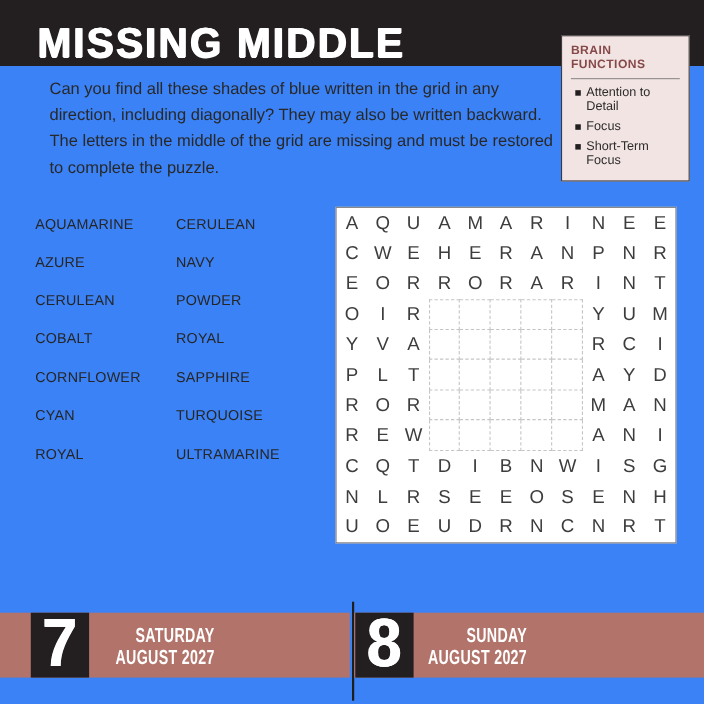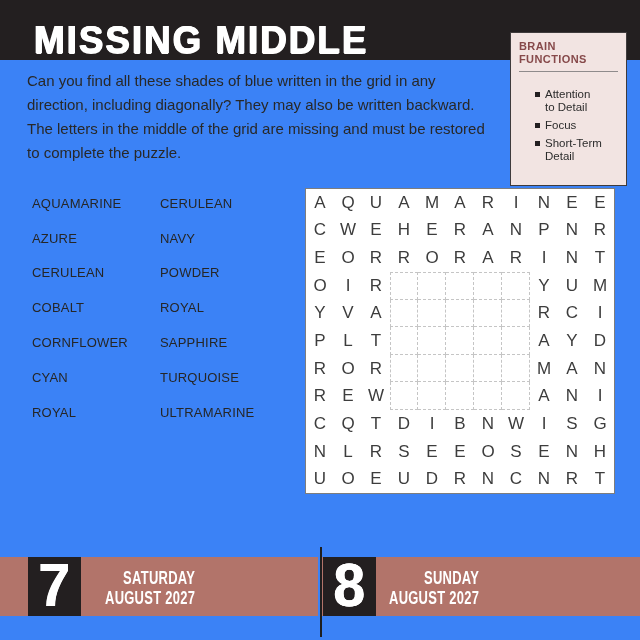--- a/index.html
+++ b/index.html
@@ -15,26 +15,26 @@
   .title{margin:0;position:absolute;left:34px;top:21px;font-size:38px;line-height:38px;
          font-weight:bold;color:#fff;letter-spacing:2px;white-space:nowrap;
          transform:scaleX(0.97);transform-origin:left top;
          text-shadow:0.7px 0 0 #fff,-0.7px 0 0 #fff,0 0.5px 0 #fff;}
 
   
   .brain{position:absolute;left:510px;top:32px;width:117px;min-height:116px;box-sizing:border-box;
          background:var(--panel-bg);border:1px solid #3f3b3c;padding:7px 8px 6px;z-index:2;}
   .brain-title{font-size:11px;font-weight:bold;color:var(--panel-title);letter-spacing:0.4px;line-height:13px;}
   .brain-divider{height:1px;background:#8f8b8c;margin:5px 0 6px;}
-  .brain-list{list-style:none;margin:16px;padding:0;}
+  .brain-list{list-style:none;margin:4px;padding:0;}
   .brain-list li{display:flex;gap:5px;font-size:11.5px;line-height:13px;color:#2c2c2c;margin-bottom:5px;}
   .bullet{width:5px;height:5px;background:var(--header);margin-top:3.5px;flex:0 0 auto;}
 
   
-  .instructions{position:absolute;left:27px;top:69px;font-size:15px;color:var(--ink);}
+  .instructions{position:absolute;left:45px;top:69px;font-size:15px;color:var(--ink);}
   .instructions .line{height:24px;line-height:24px;white-space:nowrap;}
 
   
   .words{position:absolute;top:186px;list-style:none;margin:0;padding:0;
          font-size:13px;color:#262626;letter-spacing:0.2px;}
   .words li{height:34.8px;display:flex;align-items:center;}
   .col1{left:32px;} .col2{left:160px;}
 
   
   .grid{position:absolute;left:305px;top:188px;width:308px;height:304px;border:1px solid #7d7d7d;
@@ -74,21 +74,21 @@
         <li>
           <span class="bullet"></span>
           <span>Attention to Detail</span>
         </li>
         <li>
           <span class="bullet"></span>
           <span>Focus</span>
         </li>
         <li>
           <span class="bullet"></span>
-          <span>Short-Term Detail</span>
+          <span>Short-Term Focus</span>
         </li>
       </ul>
   </aside>
 
   <div class="instructions">
       <div class="line">Can you find all these shades of blue written in the grid in any</div>
       <div class="line">direction, including diagonally? They may also be written backward.</div>
       <div class="line">The letters in the middle of the grid are missing and must be restored</div>
       <div class="line">to complete the puzzle.</div>
     </div>

